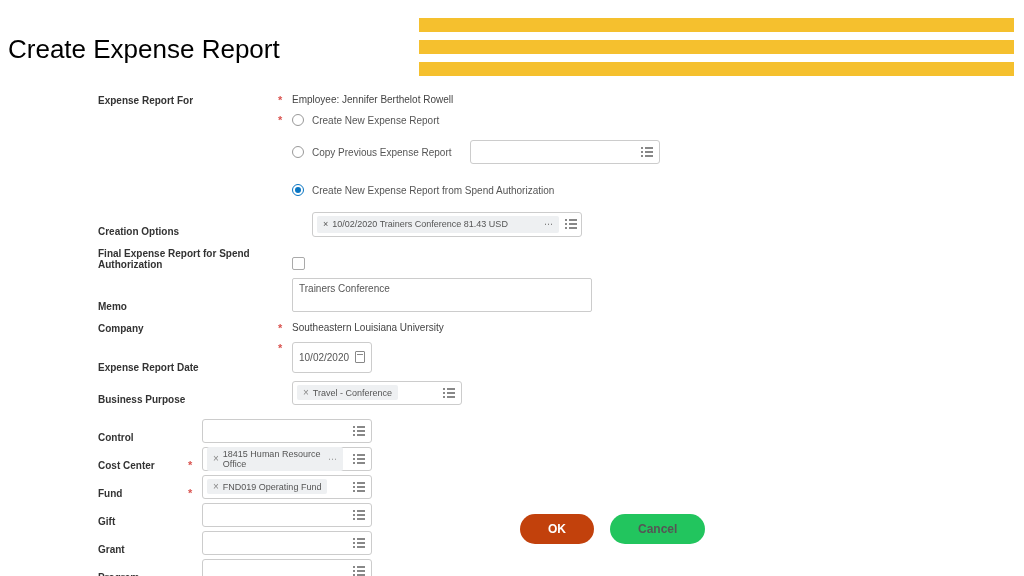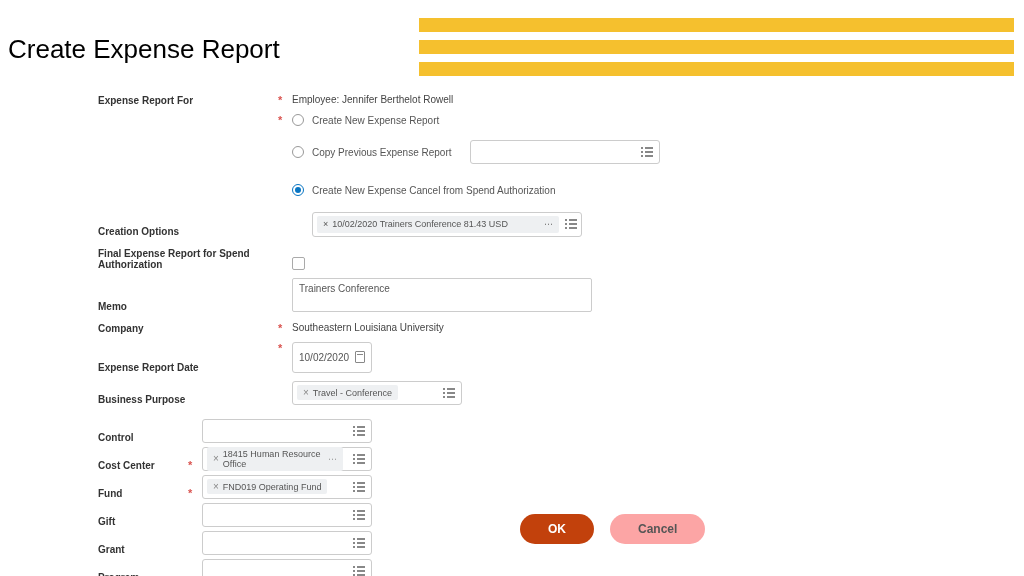--- a/index.html
+++ b/index.html
@@ -51,21 +51,21 @@
   .list-icon { display:inline-block; width:12px; height:10px; position:relative; }
   .list-icon::before { content:""; position:absolute; left:0; top:0; width:2px; height:2px; background:#888; box-shadow:0 4px 0 #888, 0 8px 0 #888; }
   .list-icon::after { content:""; position:absolute; left:4px; top:0; width:8px; height:2px; background:#888; box-shadow:0 4px 0 #888, 0 8px 0 #888; }
   
   .lower-grid .row { margin-bottom:4px; }
   .lower-grid .label { width:90px; padding-top:6px; }
   
   .footer-btns { position:absolute; left:520px; bottom:32px; display:flex; gap:16px; }
   .btn { height:30px; border-radius:16px; border:none; font-size:12px; font-weight:bold; padding:0 28px; cursor:pointer; }
   .btn-ok { background:#c2410c; color:#fff; }
-  .btn-cancel { background:#fca5a5; color:#555; }
+  .btn-cancel { background:#22c55e; color:#555; }
 </style>
 </head>
 <body>
 
 <div class="page-title">Create Expense Report</div>
 <div class="stripes">
   <div class="stripe"></div>
     <div class="stripe"></div>
     <div class="stripe"></div>
 </div>
@@ -91,21 +91,21 @@
         </div>
         <div class="radio-line">
           <span class="radio"></span>
           <span class="radio-label">Copy Previous Expense Report</span>
           <div class="picker picker-wide" style="margin-left:10px;">
             <span class="list-icon"></span>
           </div>
         </div>
         <div class="radio-line" style="margin-top:6px;">
           <span class="radio selected"></span>
-          <span class="radio-label">Create New Expense Cancel from Spend Authorization</span>
+          <span class="radio-label">Create New Expense Report from Spend Authorization</span>
         </div>
         <div class="auth-picker">
           <div class="auth-tag">
             <span class="x">×</span>
             <span class="tag-txt tag-multi">10/02/2020 Trainers Conference 81.43 USD</span>
             <span class="dots">⋯</span>
           </div>
           <span class="list-icon"></span>
         </div>
       </div>

